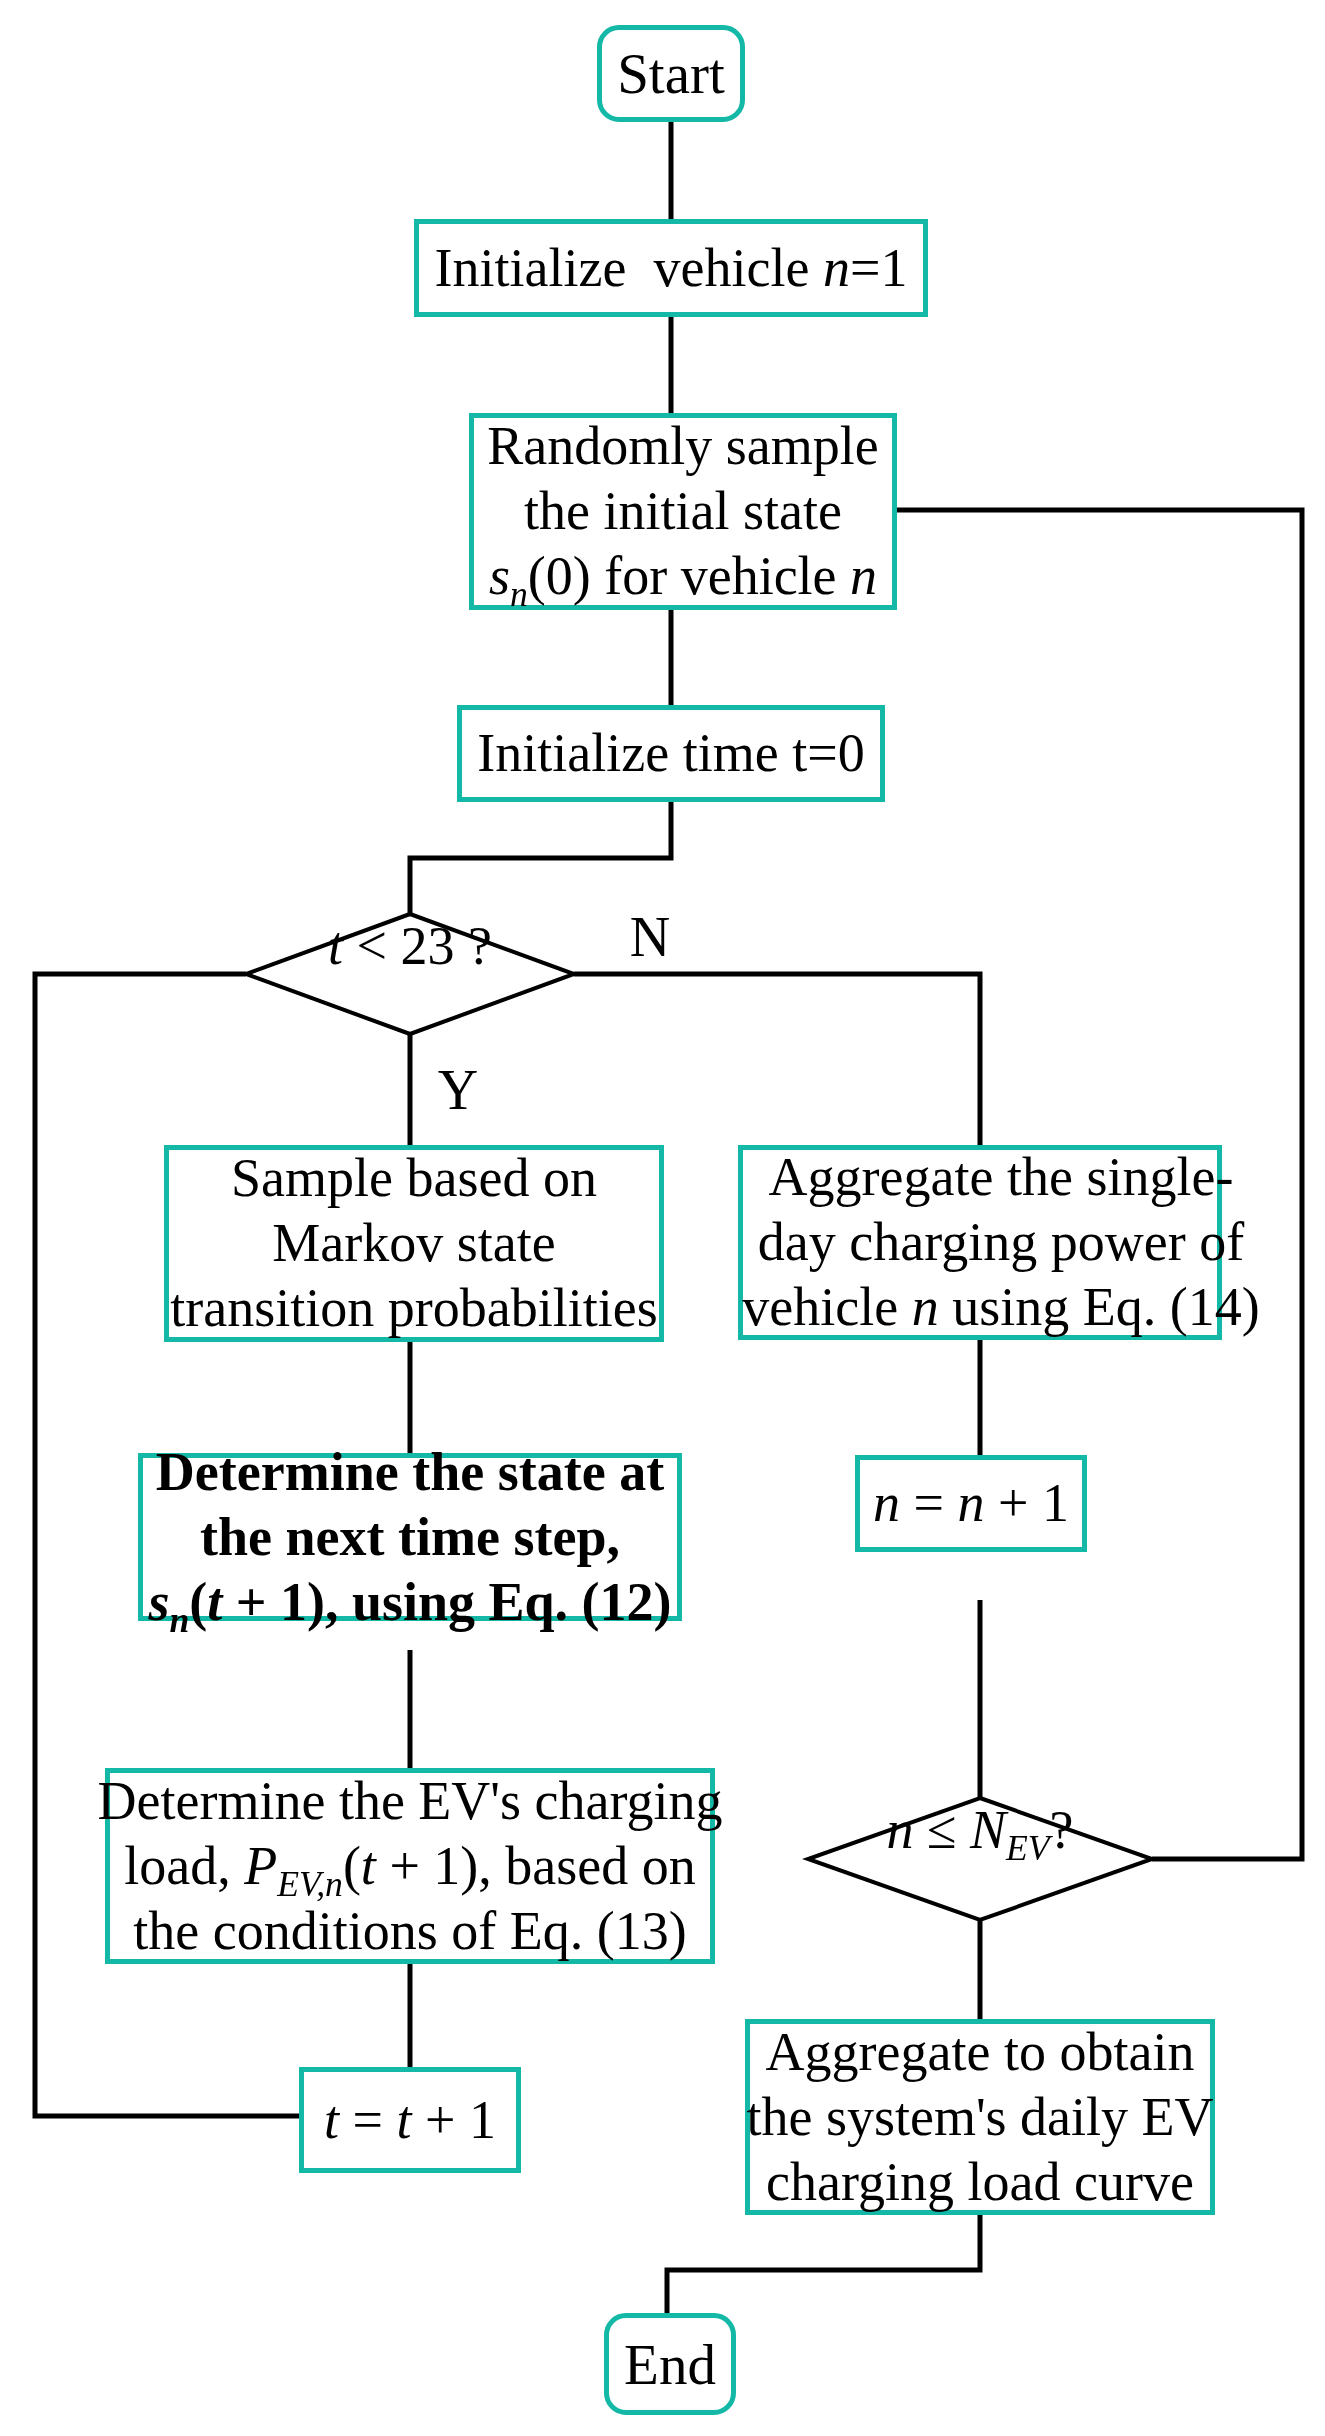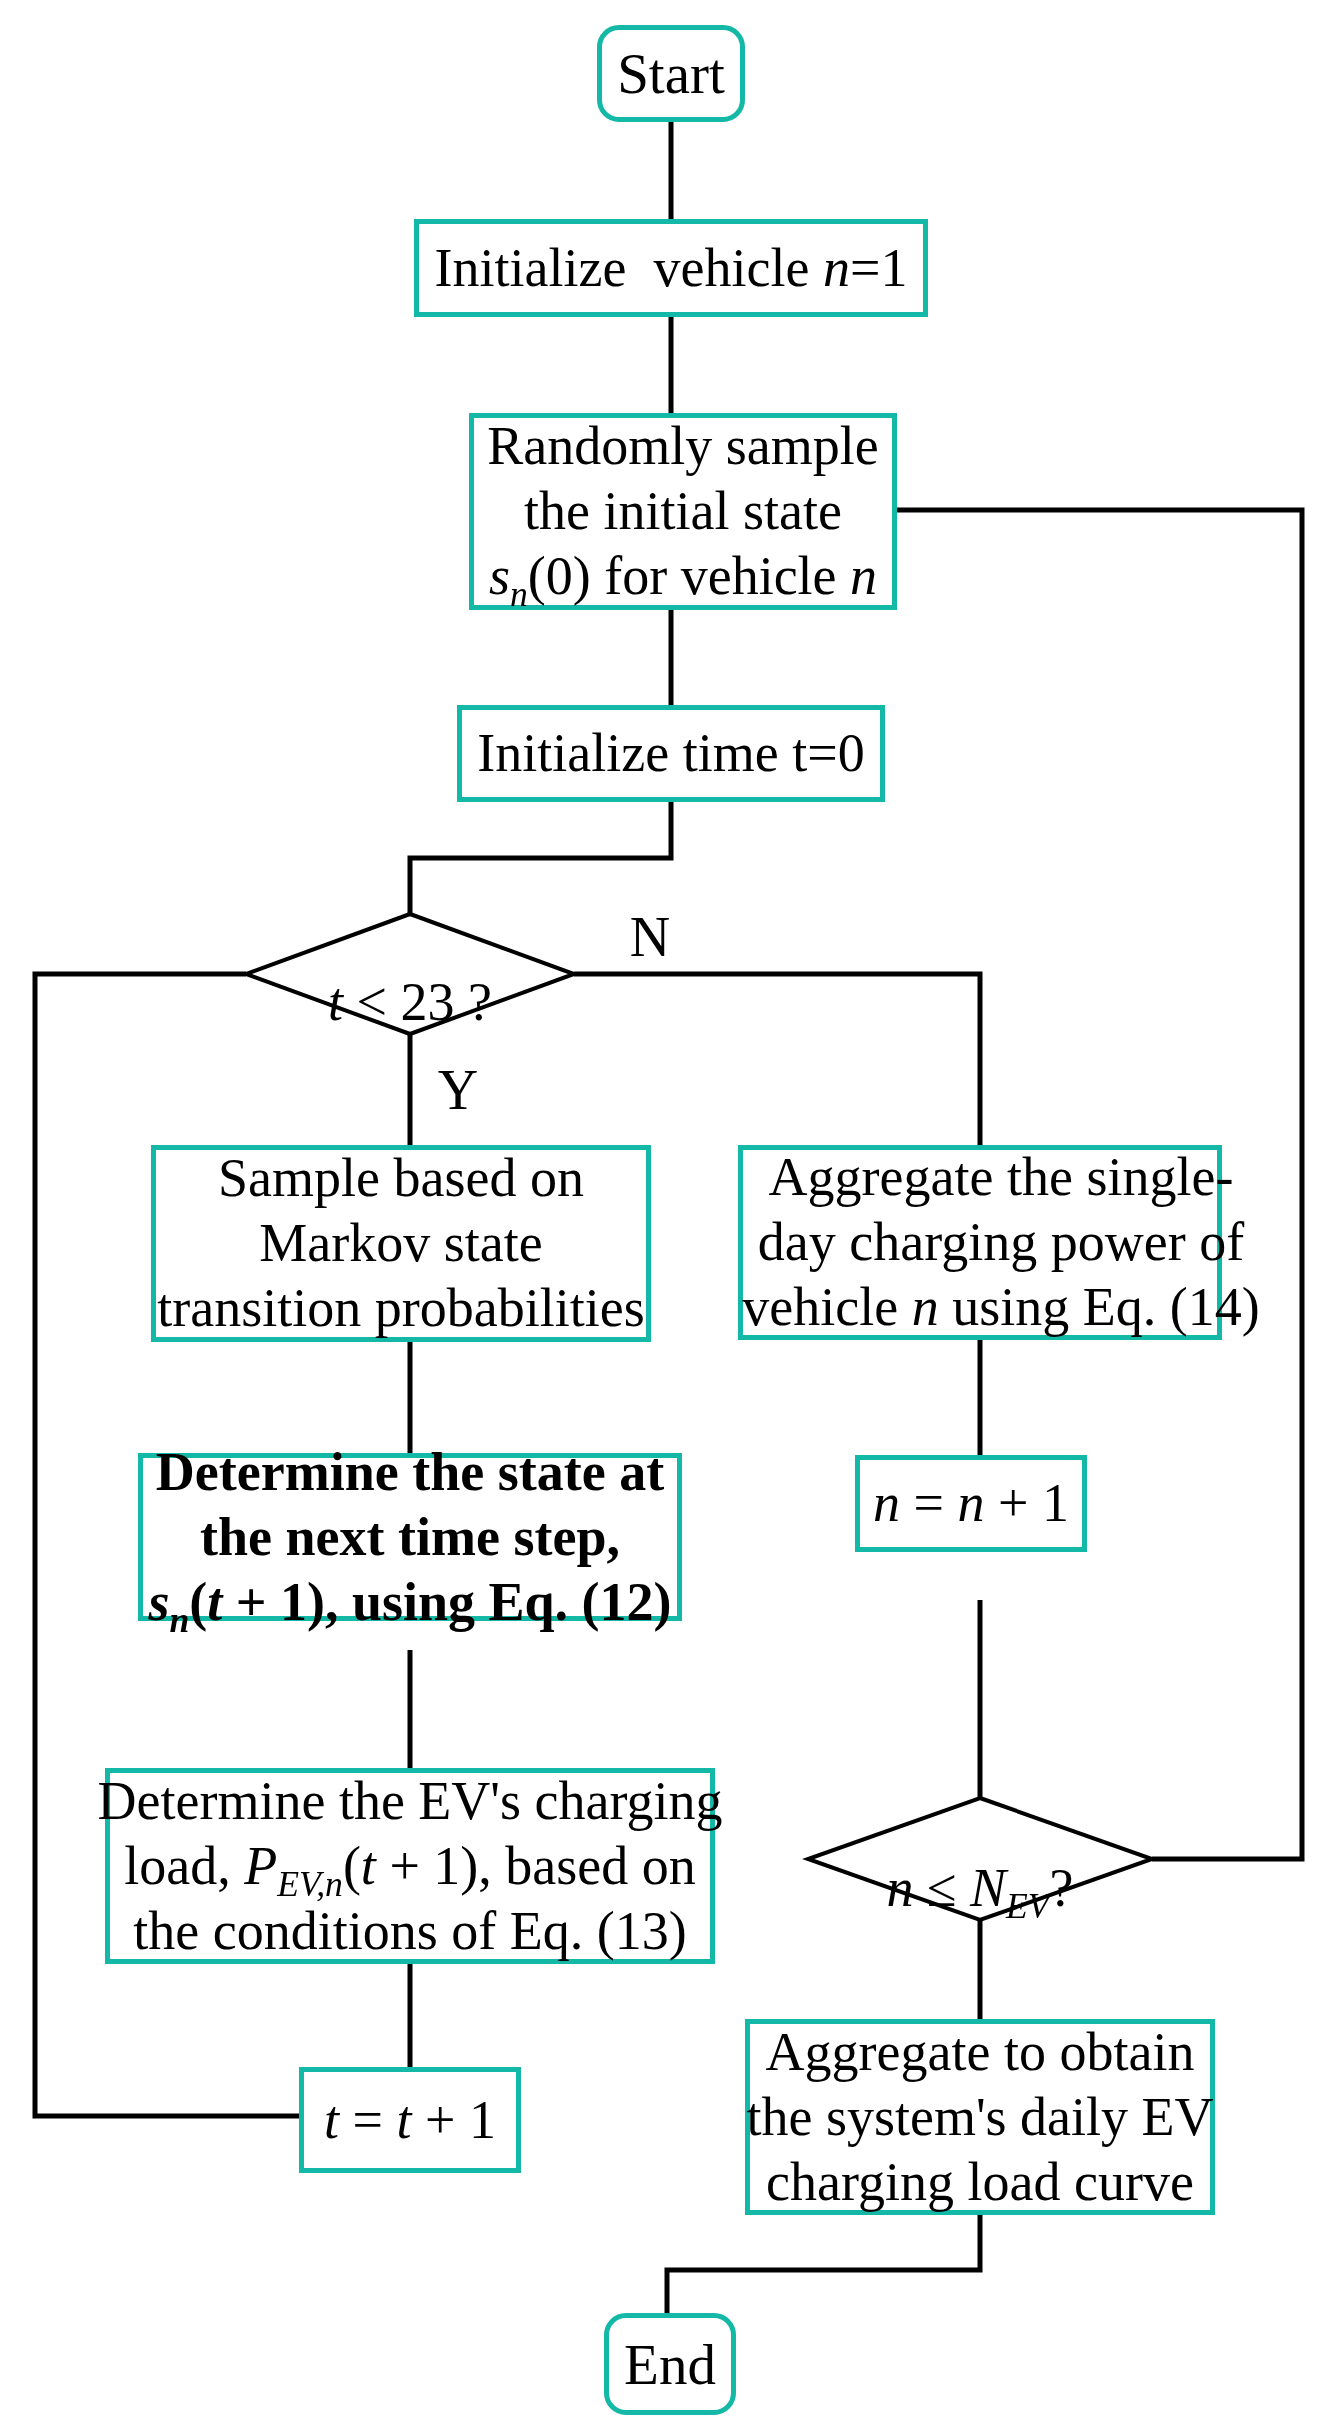--- a/index.html
+++ b/index.html
@@ -39,21 +39,21 @@
   .node.terminal {
     border-radius: 22px;
     font-size: 57px;
   }
   .dtext {
     position: absolute;
     box-sizing: border-box;
     display: flex;
     flex-direction: column;
     align-items: center;
-    justify-content: flex-end;
+    justify-content: flex-start;
     text-align: center;
     font-size: 54px;
     line-height: 64px;
     background: transparent;
     z-index: 3;
   }
   .edge-label {
     position: absolute;
     display: flex;
     align-items: center;
@@ -114,21 +114,21 @@
     </div>
 
   <div class="node" style="left:457px; top:705px; width:428px; height:97px;">
       <div class="tline"><span>Initialize time t=0</span></div>
     </div>
 
   <div class="dtext" style="left:246px; top:914px; width:328px; height:120px;">
       <div class="tline"><span style="font-style: italic;">t</span><span> &lt; 23 ?</span></div>
     </div>
 
-  <div class="node" style="left:151px; top:1145px; width:500px; height:197px;">
+  <div class="node" style="left:164px; top:1145px; width:500px; height:197px;">
       <div class="tline"><span>Sample based on</span></div>
       <div class="tline"><span>Markov state</span></div>
       <div class="tline"><span>transition probabilities</span></div>
     </div>
 
   <div class="node" style="left:738px; top:1145px; width:484px; height:195px;padding-left:42px;">
       <div class="tline"><span>Aggregate the single-</span></div>
       <div class="tline"><span>day charging power of</span></div>
       <div class="tline"><span>vehicle </span><span style="font-style: italic;">n</span><span> using Eq. (14)</span></div>
     </div>

